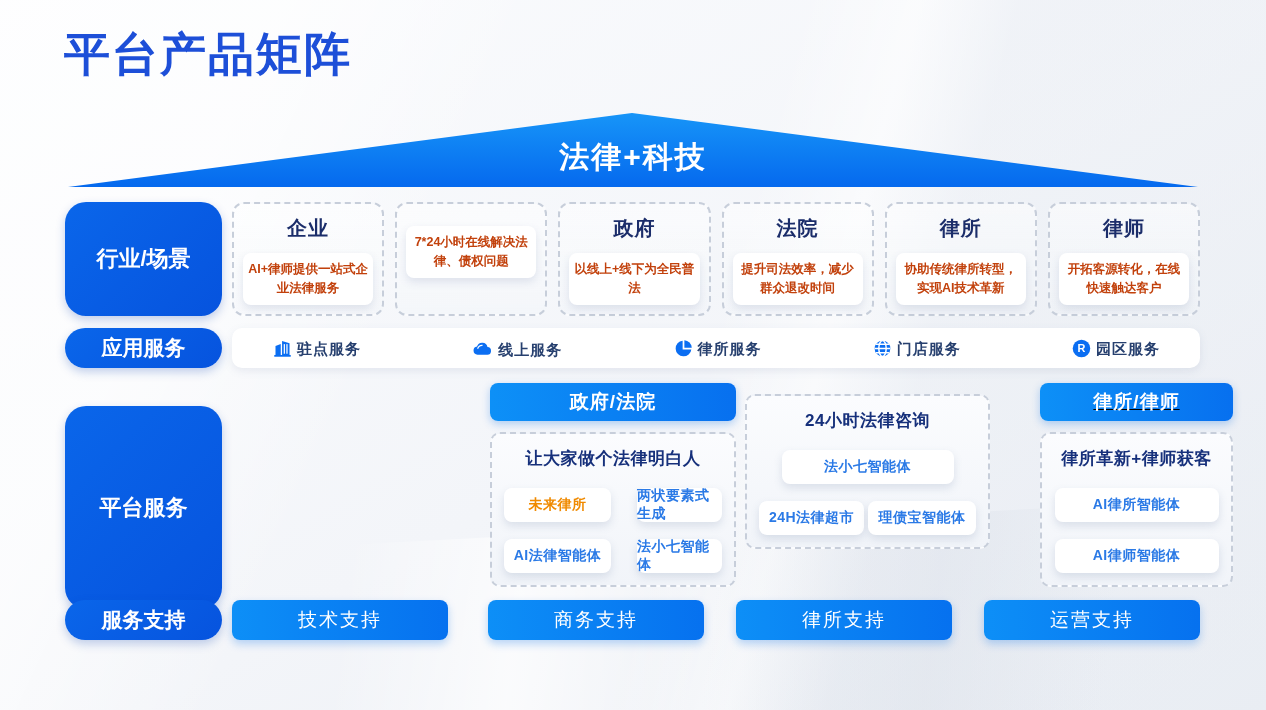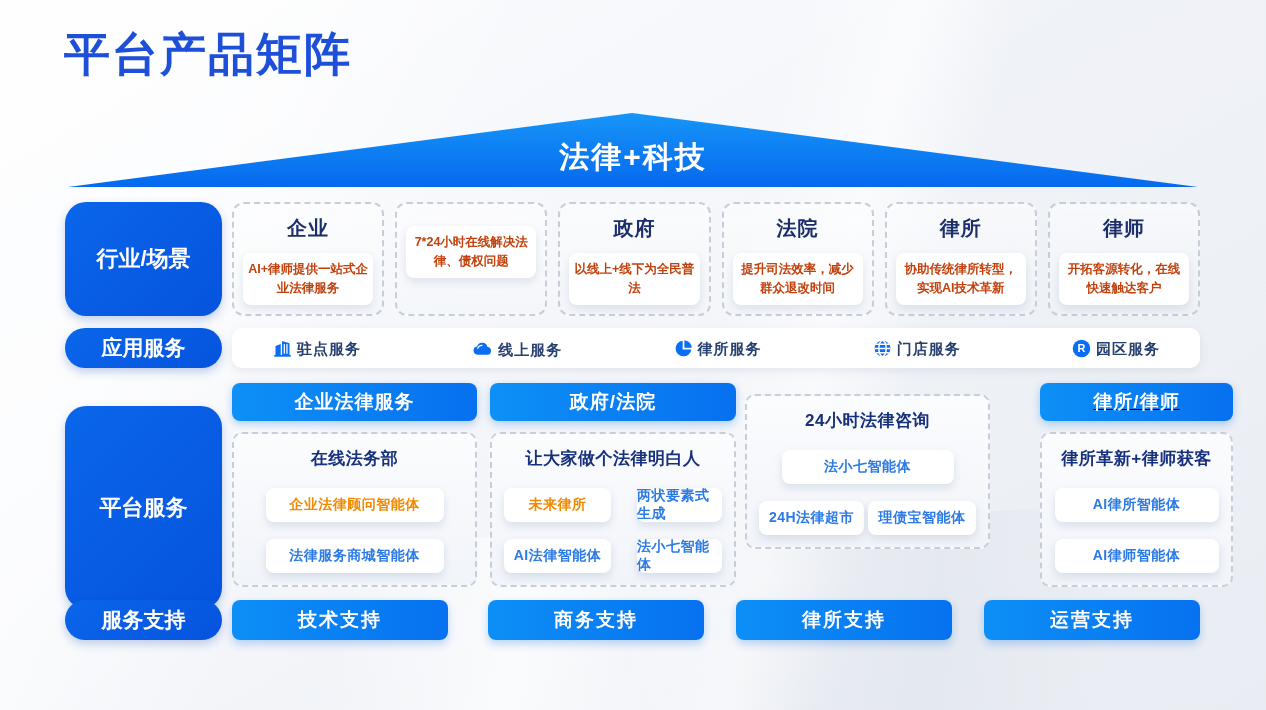--- a/index.html
+++ b/index.html
@@ -99,21 +99,21 @@
   .pill-c { left:50%; transform:translateX(-50%); }
   .w178 { width:178px; } .w172 { width:172px; } .w164 { width:164px; }
   .half-l { left:12px;  width:107px; }
   .half-r { right:12px; width:85px; }
   .half-l3 { left:12px;  width:105px; }
   .half-r3 { right:12px; width:108px; }
   
   .support-btn {
     position:absolute; top:600px; width:216px; height:40px; border-radius:8px;
     background:linear-gradient(90deg,#0d8ff7 0%,#0671ef 100%);
-    color:#fff; font-size:19px; font-weight:bold; letter-spacing:2px;
+    color:#fff; font-size:19px; font-weight:normal; letter-spacing:2px;
     display:flex; align-items:center; justify-content:center;
     box-shadow:0 4px 9px rgba(10,110,230,.28);
   }
   .sb-1 { left:232px; } .sb-2 { left:488px; } .sb-3 { left:736px; } .sb-4 { left:984px; }
 </style>
 </head>
 <body>
 
 <div id="stage">
   <div class="swoosh"></div>
@@ -209,28 +209,20 @@
       <span>
         <svg width="21" height="21" viewBox="0 0 24 24">
           <circle cx="12" cy="12" r="10" fill="#0b6ef2"></circle>
           <text x="12" y="16.3" text-anchor="middle" font-size="12.5" font-weight="bold" fill="#fff" font-family="Liberation Sans, sans-serif">R</text>
         </svg>
       </span>
       <span class="service-label">园区服务</span>
     </div>
   </div>
 
-  <div class="pcol pcol-1">
-    <div class="pcol-header">企业法律服务</div>
-    <div class="pcol-card">
-      <div class="pcol-card-title">在线法务部</div>
-      <div class="pill pill-c w178 r1 orange">企业法律顾问智能体</div>
-      <div class="pill pill-c w178 r2">法律服务商城智能体</div>
-    </div>
-  </div>
 
   <div class="pcol pcol-2">
     <div class="pcol-header">政府/法院</div>
     <div class="pcol-card">
       <div class="pcol-card-title">让大家做个法律明白人</div>
       <div class="pill half-l r1 orange">未来律所</div>
       <div class="pill half-r r1">两状要素式生成</div>
       <div class="pill half-l r2">AI法律智能体</div>
       <div class="pill half-r r2">法小七智能体</div>
     </div>

